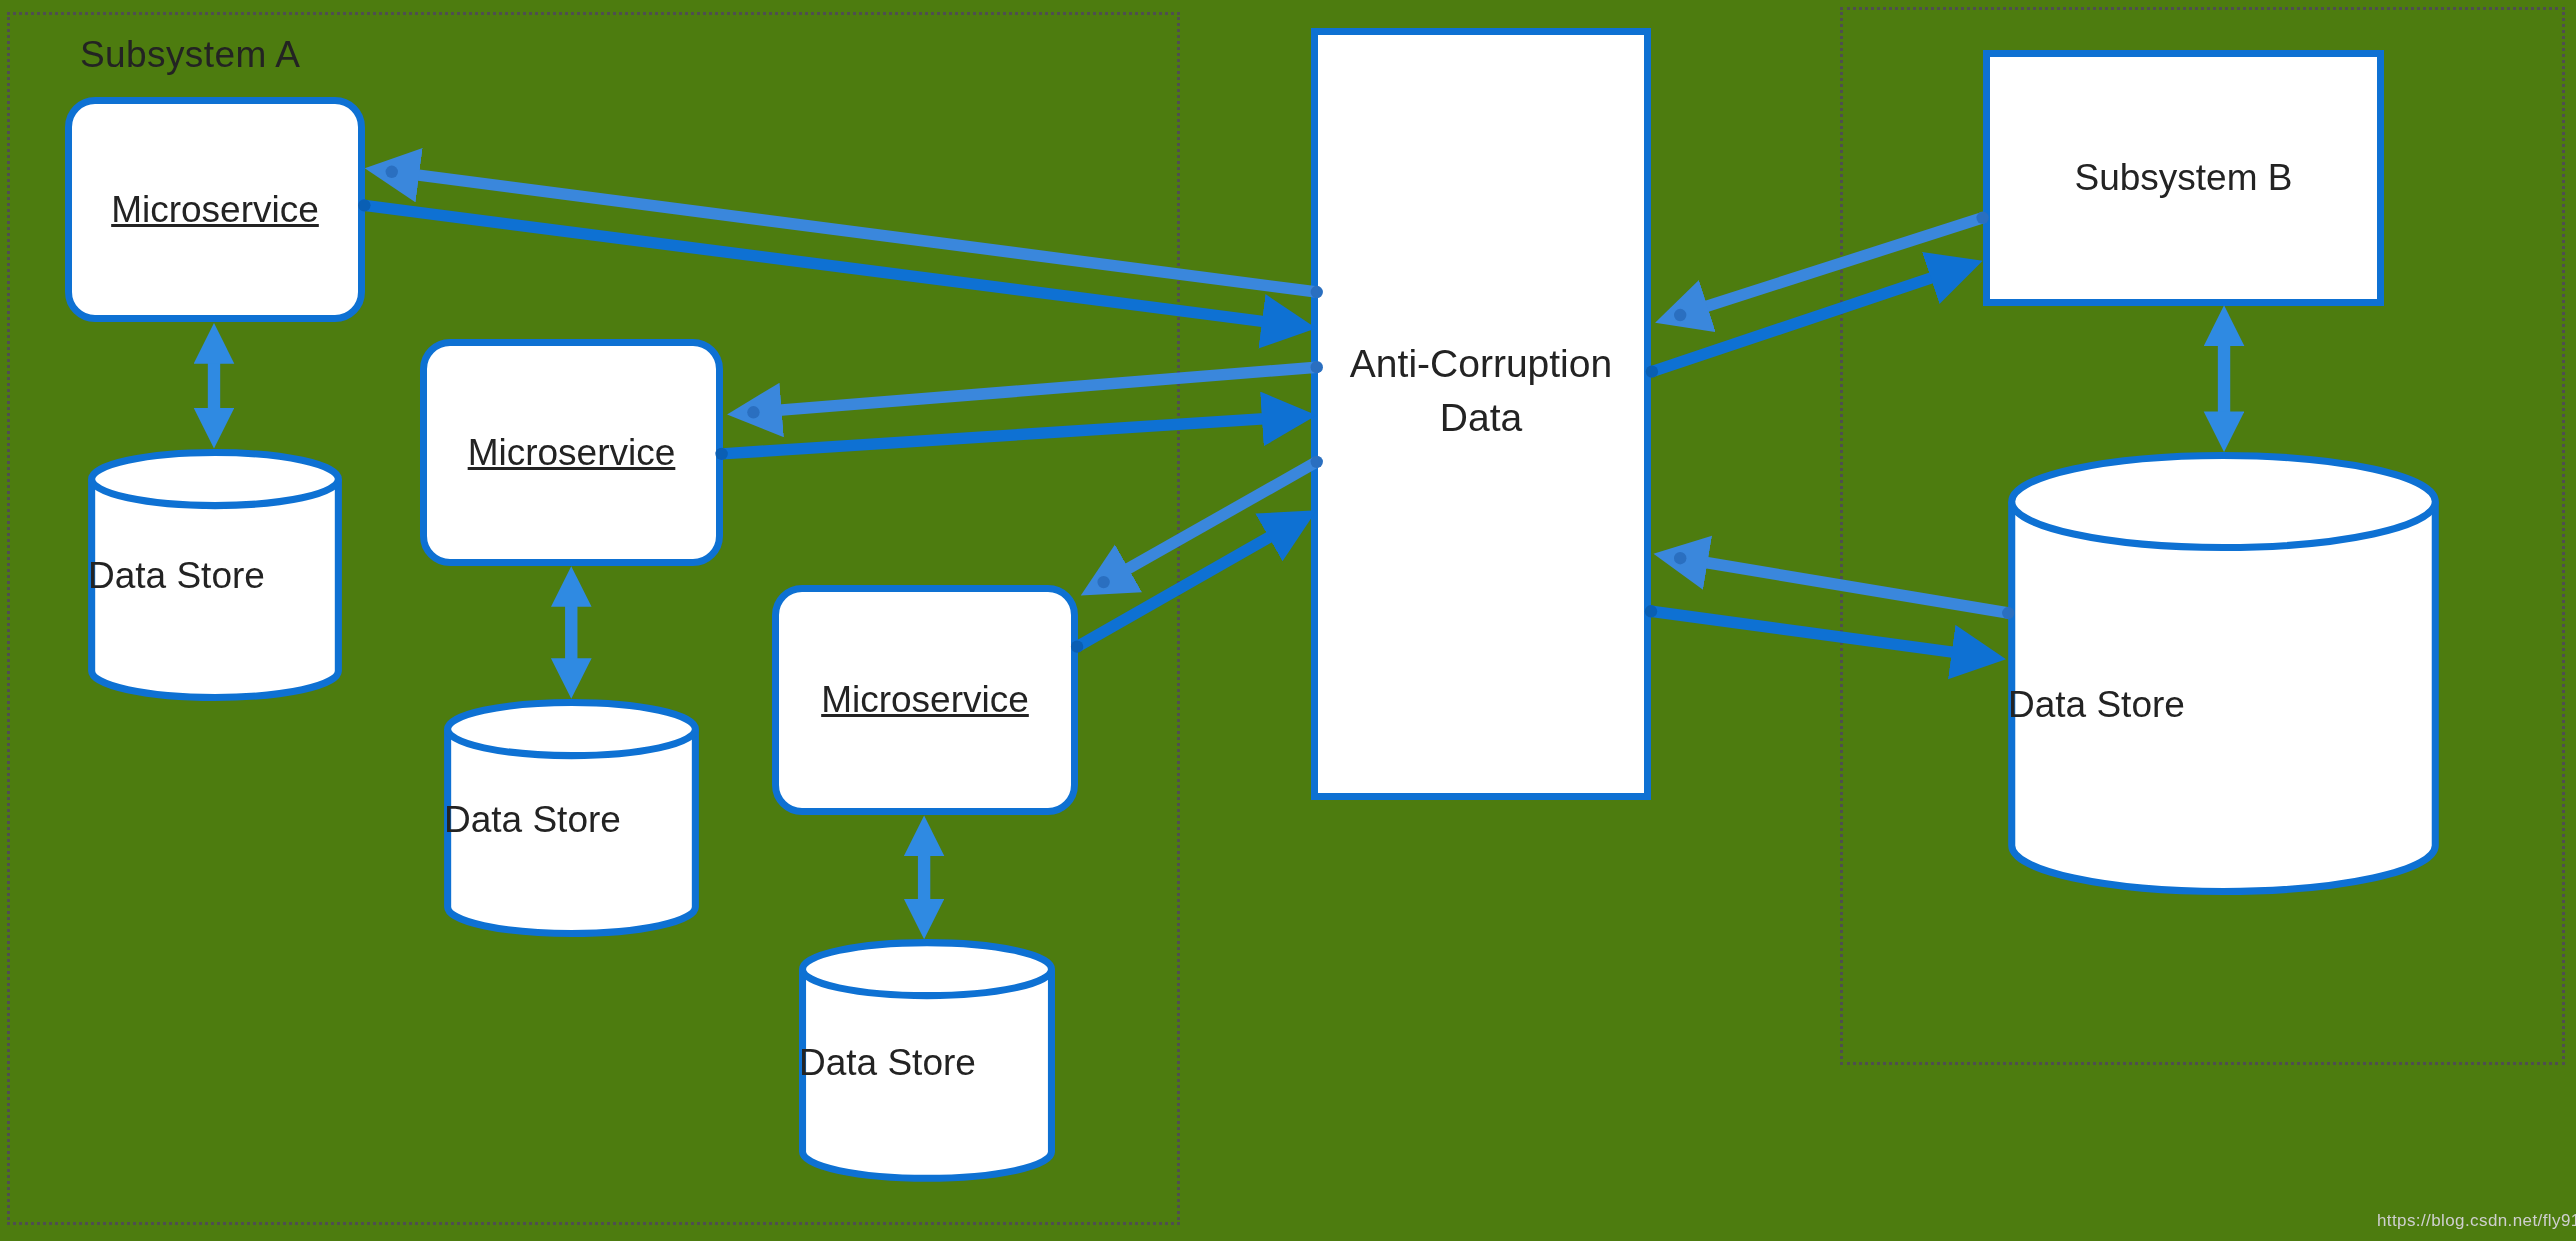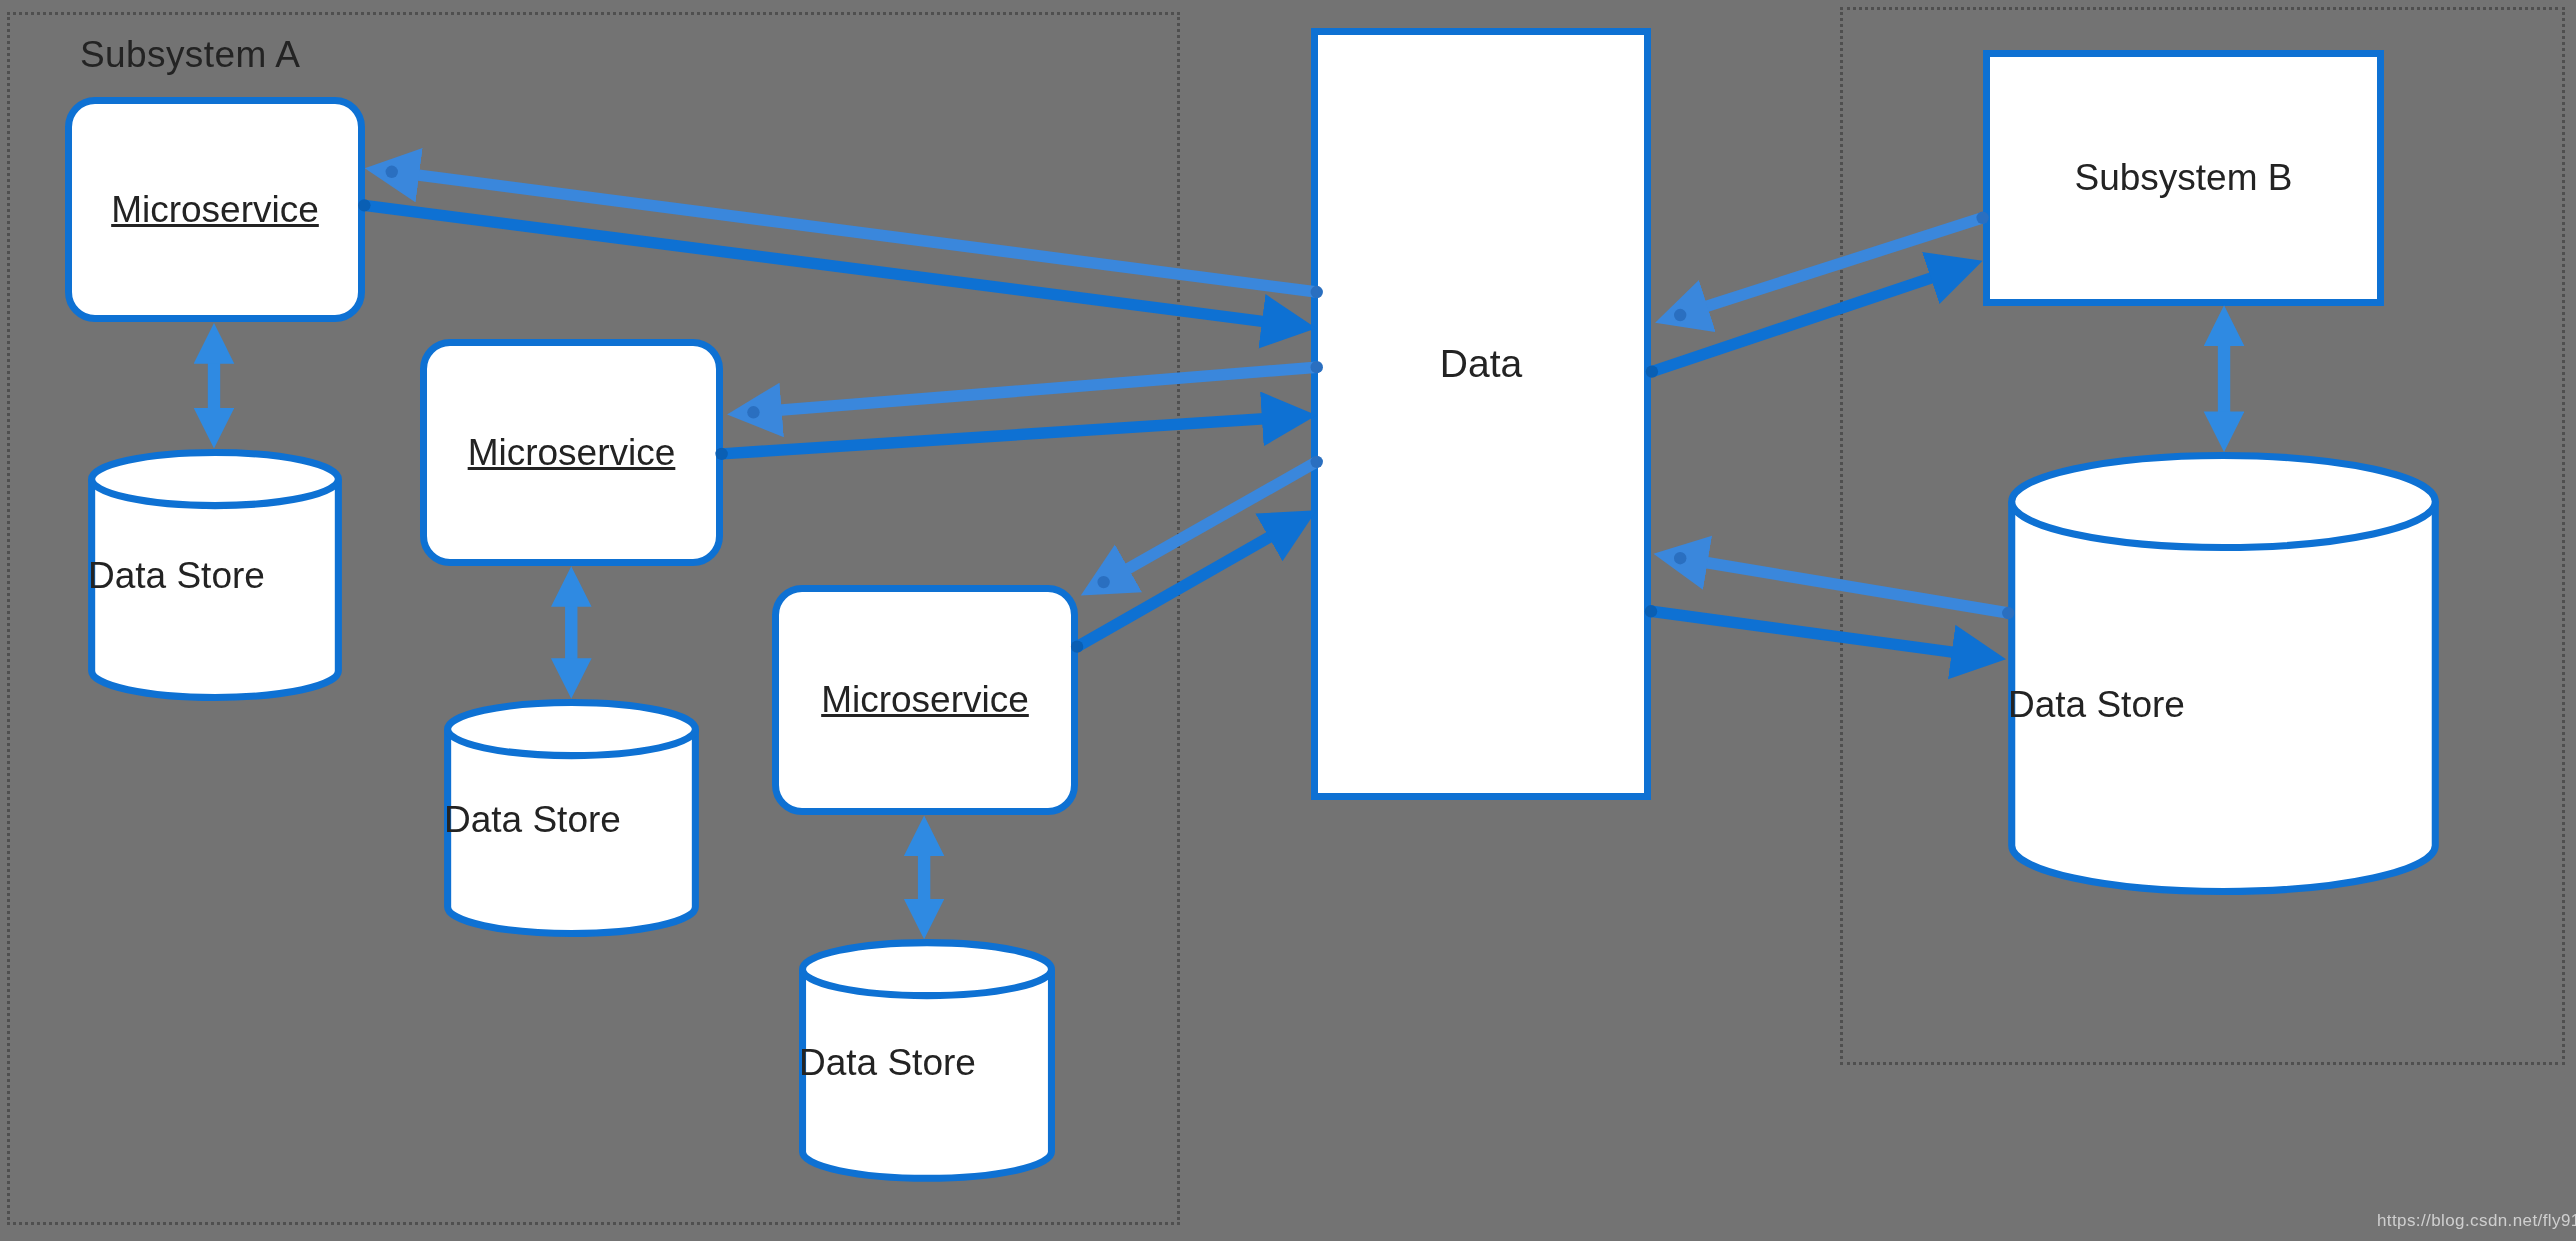--- a/index.html
+++ b/index.html
@@ -1,17 +1,17 @@
 <!DOCTYPE html>
 <html style="font-size:14px"><head>
 <meta charset="utf-8">
 <style>
   html,body{margin:0;padding:0;background:#ffffff;}
   body{font-family:"Liberation Sans", sans-serif;}
-  .canvas{position:relative;width:2576px;height:1242px;background:#737373;overflow:hidden;}
+  .canvas{position:relative;width:2576px;height:1242px;background:#4d7c0f;overflow:hidden;}
 
   .dotted-group{position:absolute;border:3.5px dotted #4f4f4f;background:transparent;box-sizing:border-box;}
   #group-a{left:7px;top:12.4px;width:1173px;height:1213px;}
   #group-b{left:1840px;top:7px;width:725px;height:1058px;}
 
   .group-title{position:absolute;font-size:37px;color:#232323;letter-spacing:0.4px;}
   #title-a{left:80px;top:34px;}
 
   .node{position:absolute;border:7px solid #0e71d3;background:#ffffff;box-sizing:border-box;
         display:flex;align-items:center;justify-content:center;
@@ -55,20 +55,21 @@
   </div>
   <div class="node rounded" id="ms2">
     <span>Microservice</span>
   </div>
   <div class="node rounded" id="ms3">
     <span>Microservice</span>
   </div>
 
   <div class="node" id="acl">
     <div class="acl-label">
+      <div>Anti-Corruption</div>
       <div>Data</div>
     </div>
   </div>
 
   <div class="node" id="subb">
     <span>Subsystem B</span>
   </div>
 
   <svg class="cyl" style="left:88px;top:449px;" width="254" height="252" viewBox="0 0 287 285">
     <path d="M 4,34 L 4,251 A 139.5,30 0 0 0 283,251 L 283,34" fill="#ffffff" stroke="#0e71d3" stroke-width="8"></path>

